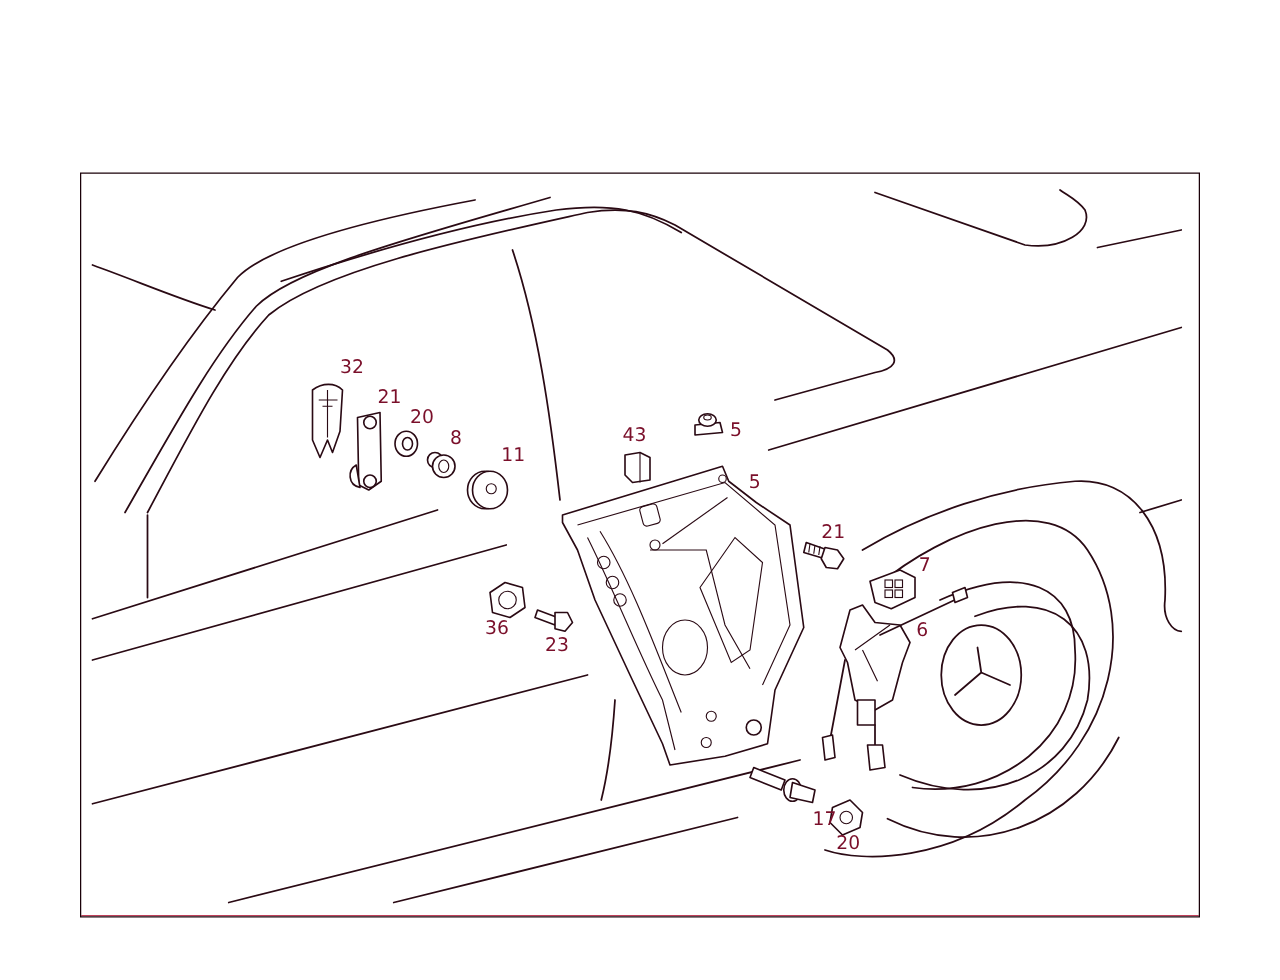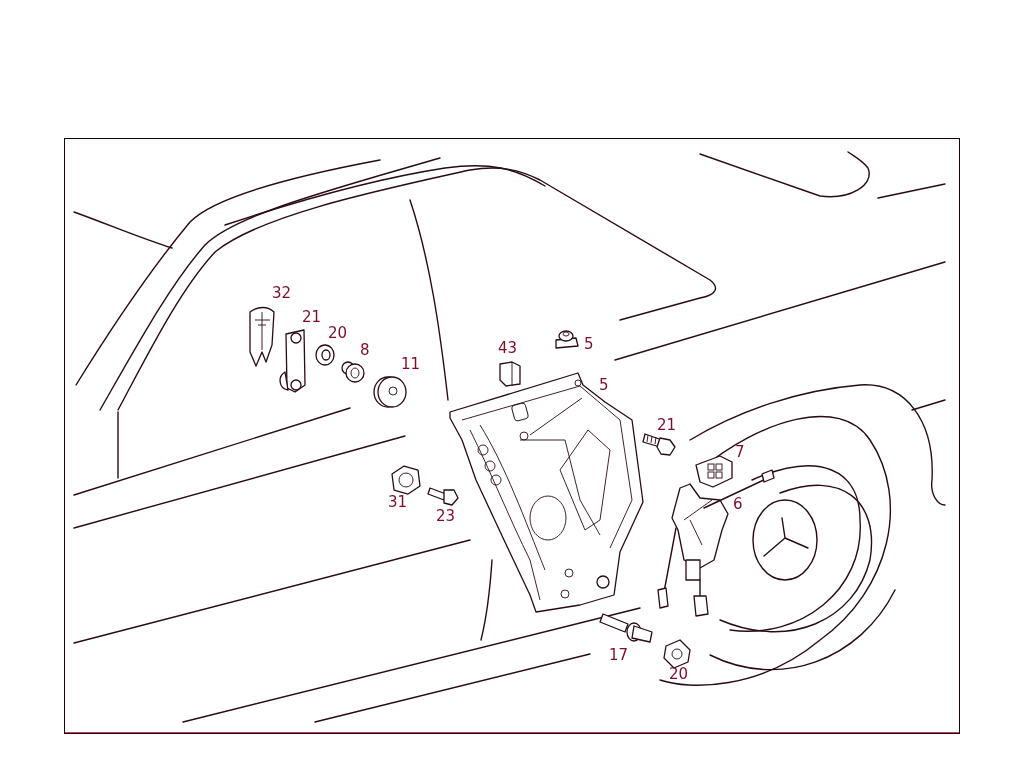--- a/index.html
+++ b/index.html
@@ -164,17 +164,17 @@
   <span class="callout" style="left:302px;top:310px">21</span>
   <span class="callout" style="left:328px;top:326px">20</span>
   <span class="callout" style="left:360px;top:343px">8</span>
   <span class="callout" style="left:401px;top:357px">11</span>
   <span class="callout" style="left:498px;top:341px">43</span>
   <span class="callout" style="left:584px;top:337px">5</span>
   <span class="callout" style="left:599px;top:378px">5</span>
   <span class="callout" style="left:657px;top:418px">21</span>
   <span class="callout" style="left:735px;top:445px">7</span>
   <span class="callout" style="left:733px;top:497px">6</span>
-  <span class="callout" style="left:388px;top:495px">31</span>
+  <span class="callout" style="left:388px;top:495px">36</span>
   <span class="callout" style="left:436px;top:509px">23</span>
-  <span class="callout" style="left:609px;top:648px">17</span>
+  <span class="callout" style="left:650px;top:648px">17</span>
   <span class="callout" style="left:669px;top:667px">20</span>
 </div>
 
 </body></html>

